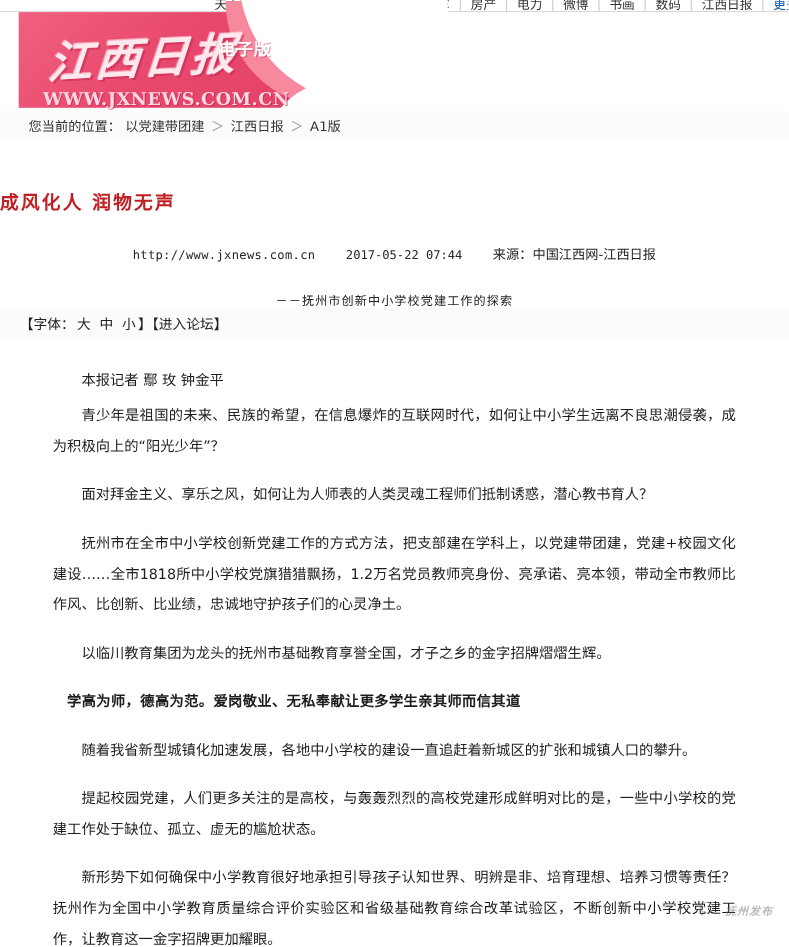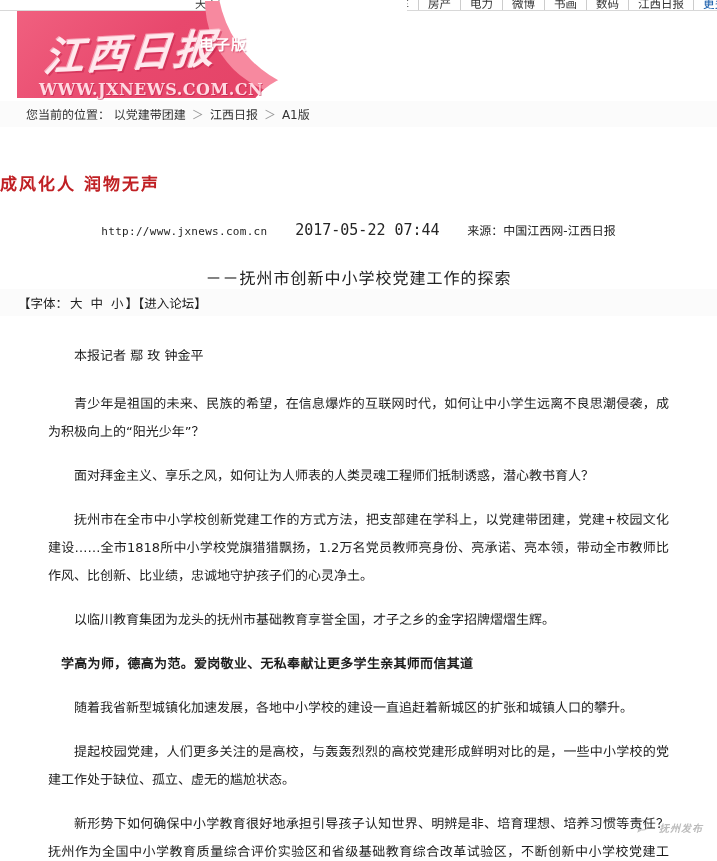--- a/index.html
+++ b/index.html
@@ -182,26 +182,26 @@
     white-space: nowrap;
   }
   .metaline .url {
     font-family: "DejaVu Sans Mono", "Liberation Mono", monospace;
     font-size: 11px;
     letter-spacing: .3px;
   }
   .metaline .gap { display: inline-block; width: 20px; }
   .metaline .time {
     font-family: "DejaVu Sans Mono", "Liberation Mono", monospace;
-    font-size: 15px;
+    font-size: 11px;
   }
   .subhead {
     text-align: center;
     margin-top: 26px;
-    font-size: 16px;
+    font-size: 11px;
     color: #222;
     letter-spacing: 1px;
   }
   .toolbar {
     padding: 4px 0 4px 18px;
     background: #fbfbfb;
     font-size: 12.5px;
     color: #222;
     white-space: nowrap;
   }
@@ -211,21 +211,21 @@
     margin: 26px 48px 0 48px;
     font-size: 13px;
     line-height: 28px;
     color: #1d1d1d;
     text-align: justify;
   }
   .body-copy p {
     margin: 0 0 16px 0;
     text-indent: 2em;
   }
-  .body-copy p.byline { text-indent: 2em; margin-bottom: 20px; }
+  .body-copy p.byline { text-indent: 2em; margin-bottom: 4px; }
   .body-copy p.bold-lead {
     font-weight: bold;
     text-indent: 1em;
     letter-spacing: .3px;
   }
 
   
   .watermark {
     position: absolute;
     right: 14px; bottom: 24px;

